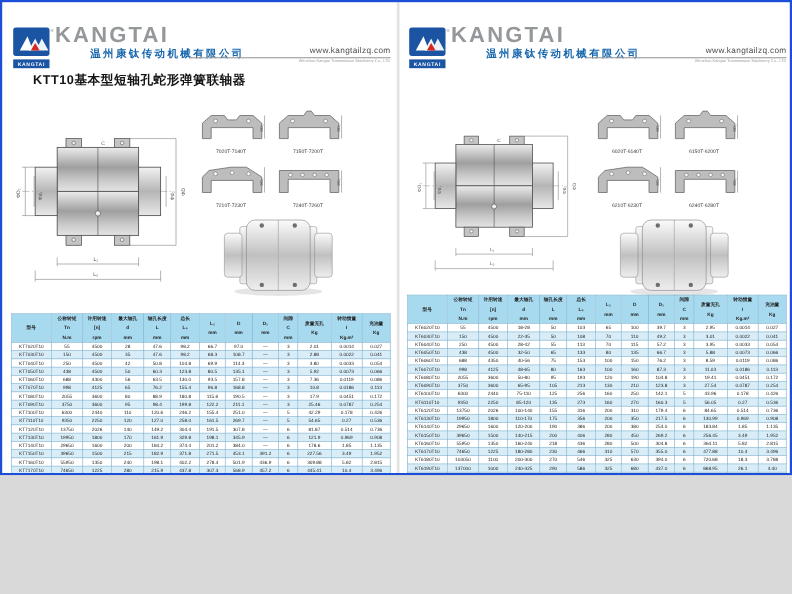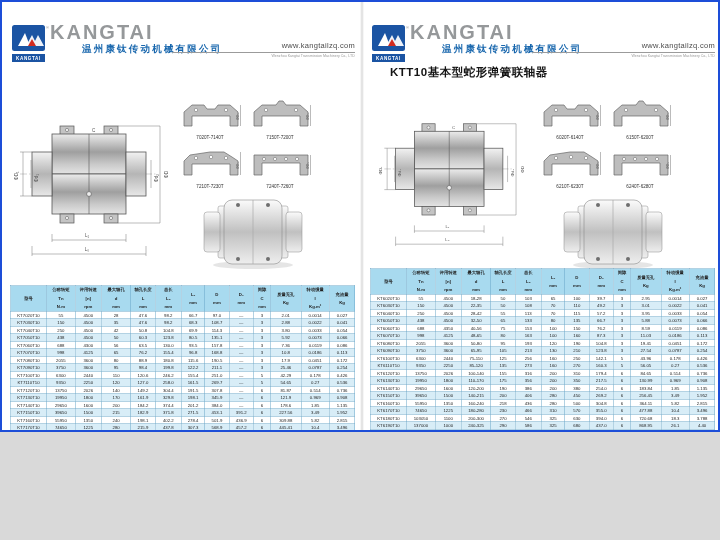--- a/index.html
+++ b/index.html
@@ -77,20 +77,21 @@
       <rect x="1" y="30" width="33" height="8" fill="#1b54a3"></rect>
       <text x="17.5" y="36" text-anchor="middle" font-size="4.6" font-weight="bold" fill="#ffffff" letter-spacing=".6">KANGTAI</text>
     </svg>
 
     <div class="brand">KANGTAI</div>
     <div class="company">温州康钛传动机械有限公司</div>
     <div class="url">www.kangtailzq.com</div>
     <div class="hdr-rule"></div>
     <div class="urlcap">Wenzhou Kangtai Transmission Machinery Co., LTD</div>
 
+    <div class="title">KTT10基本型短轴孔蛇形弹簧联轴器</div>
 
     <svg class="main-drawing" width="162" height="186" viewBox="0 0 162 186">
       <line x1="8" y1="86" x2="144" y2="86" stroke="#a0a0a0" stroke-width=".5" stroke-dasharray="7 2 1.5 2"></line>
       <g>
         <rect x="48" y="38" width="14" height="9" fill="#c4c4c4" stroke="#555" stroke-width=".7"></rect>
         <rect x="92" y="38" width="14" height="9" fill="#c4c4c4" stroke="#555" stroke-width=".7"></rect>
         <circle cx="55" cy="42" r="1.6" fill="#f4f4f4" stroke="#555" stroke-width=".5"></circle>
         <circle cx="99" cy="42" r="1.6" fill="#f4f4f4" stroke="#555" stroke-width=".5"></circle>
         <rect x="40" y="46" width="74" height="40" fill="url(#met)" stroke="#555" stroke-width=".8"></rect>
         <rect x="40" y="86" width="74" height="40" fill="url(#met)" stroke="#555" stroke-width=".8"></rect>
@@ -655,21 +656,20 @@
       <rect x="1" y="30" width="33" height="8" fill="#1b54a3"></rect>
       <text x="17.5" y="36" text-anchor="middle" font-size="4.6" font-weight="bold" fill="#ffffff" letter-spacing=".6">KANGTAI</text>
     </svg>
 
     <div class="brand">KANGTAI</div>
     <div class="company">温州康钛传动机械有限公司</div>
     <div class="url">www.kangtailzq.com</div>
     <div class="hdr-rule"></div>
     <div class="urlcap">Wenzhou Kangtai Transmission Machinery Co., LTD</div>
 
-    <div class="title">KTT10基本型蛇形弹簧联轴器</div>
 
     <svg class="main-drawing" width="162" height="175" viewBox="0 0 162 186">
       <line x1="8" y1="86" x2="144" y2="86" stroke="#a0a0a0" stroke-width=".5" stroke-dasharray="7 2 1.5 2"></line>
       <g>
         <rect x="48" y="38" width="14" height="9" fill="#c4c4c4" stroke="#555" stroke-width=".7"></rect>
         <rect x="92" y="38" width="14" height="9" fill="#c4c4c4" stroke="#555" stroke-width=".7"></rect>
         <circle cx="55" cy="42" r="1.6" fill="#f4f4f4" stroke="#555" stroke-width=".5"></circle>
         <circle cx="99" cy="42" r="1.6" fill="#f4f4f4" stroke="#555" stroke-width=".5"></circle>
         <rect x="40" y="46" width="74" height="40" fill="url(#met)" stroke="#555" stroke-width=".8"></rect>
         <rect x="40" y="86" width="74" height="40" fill="url(#met)" stroke="#555" stroke-width=".8"></rect>

